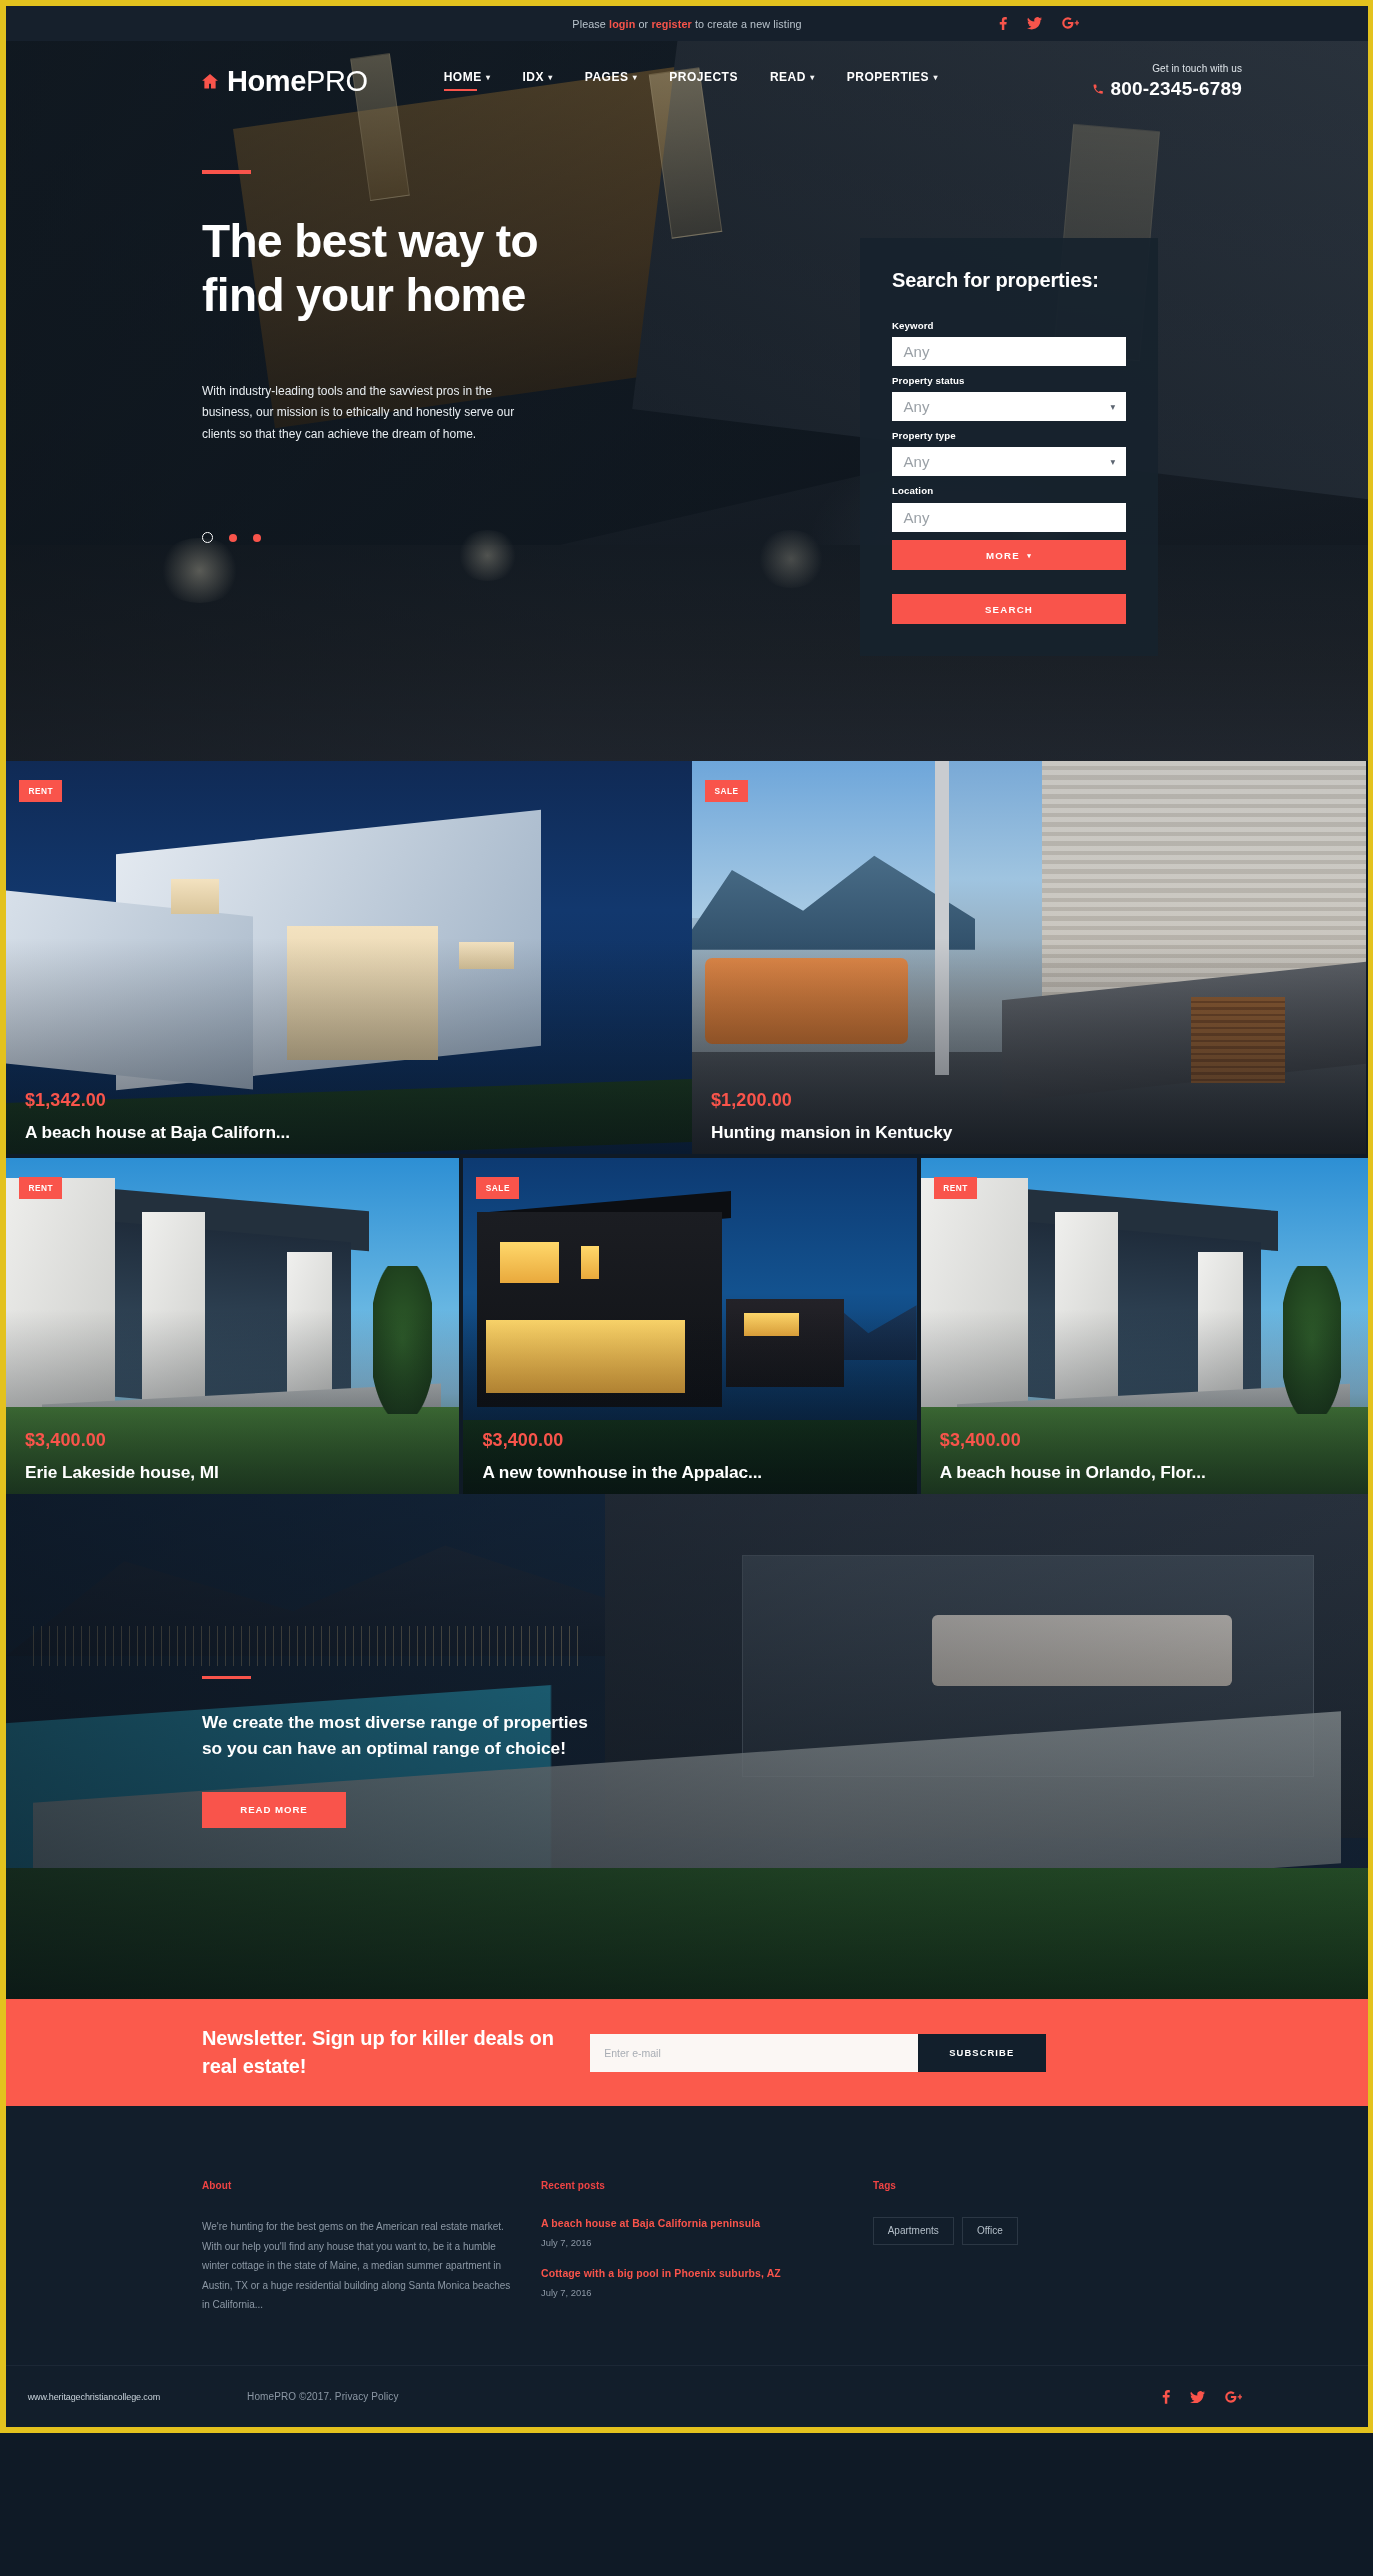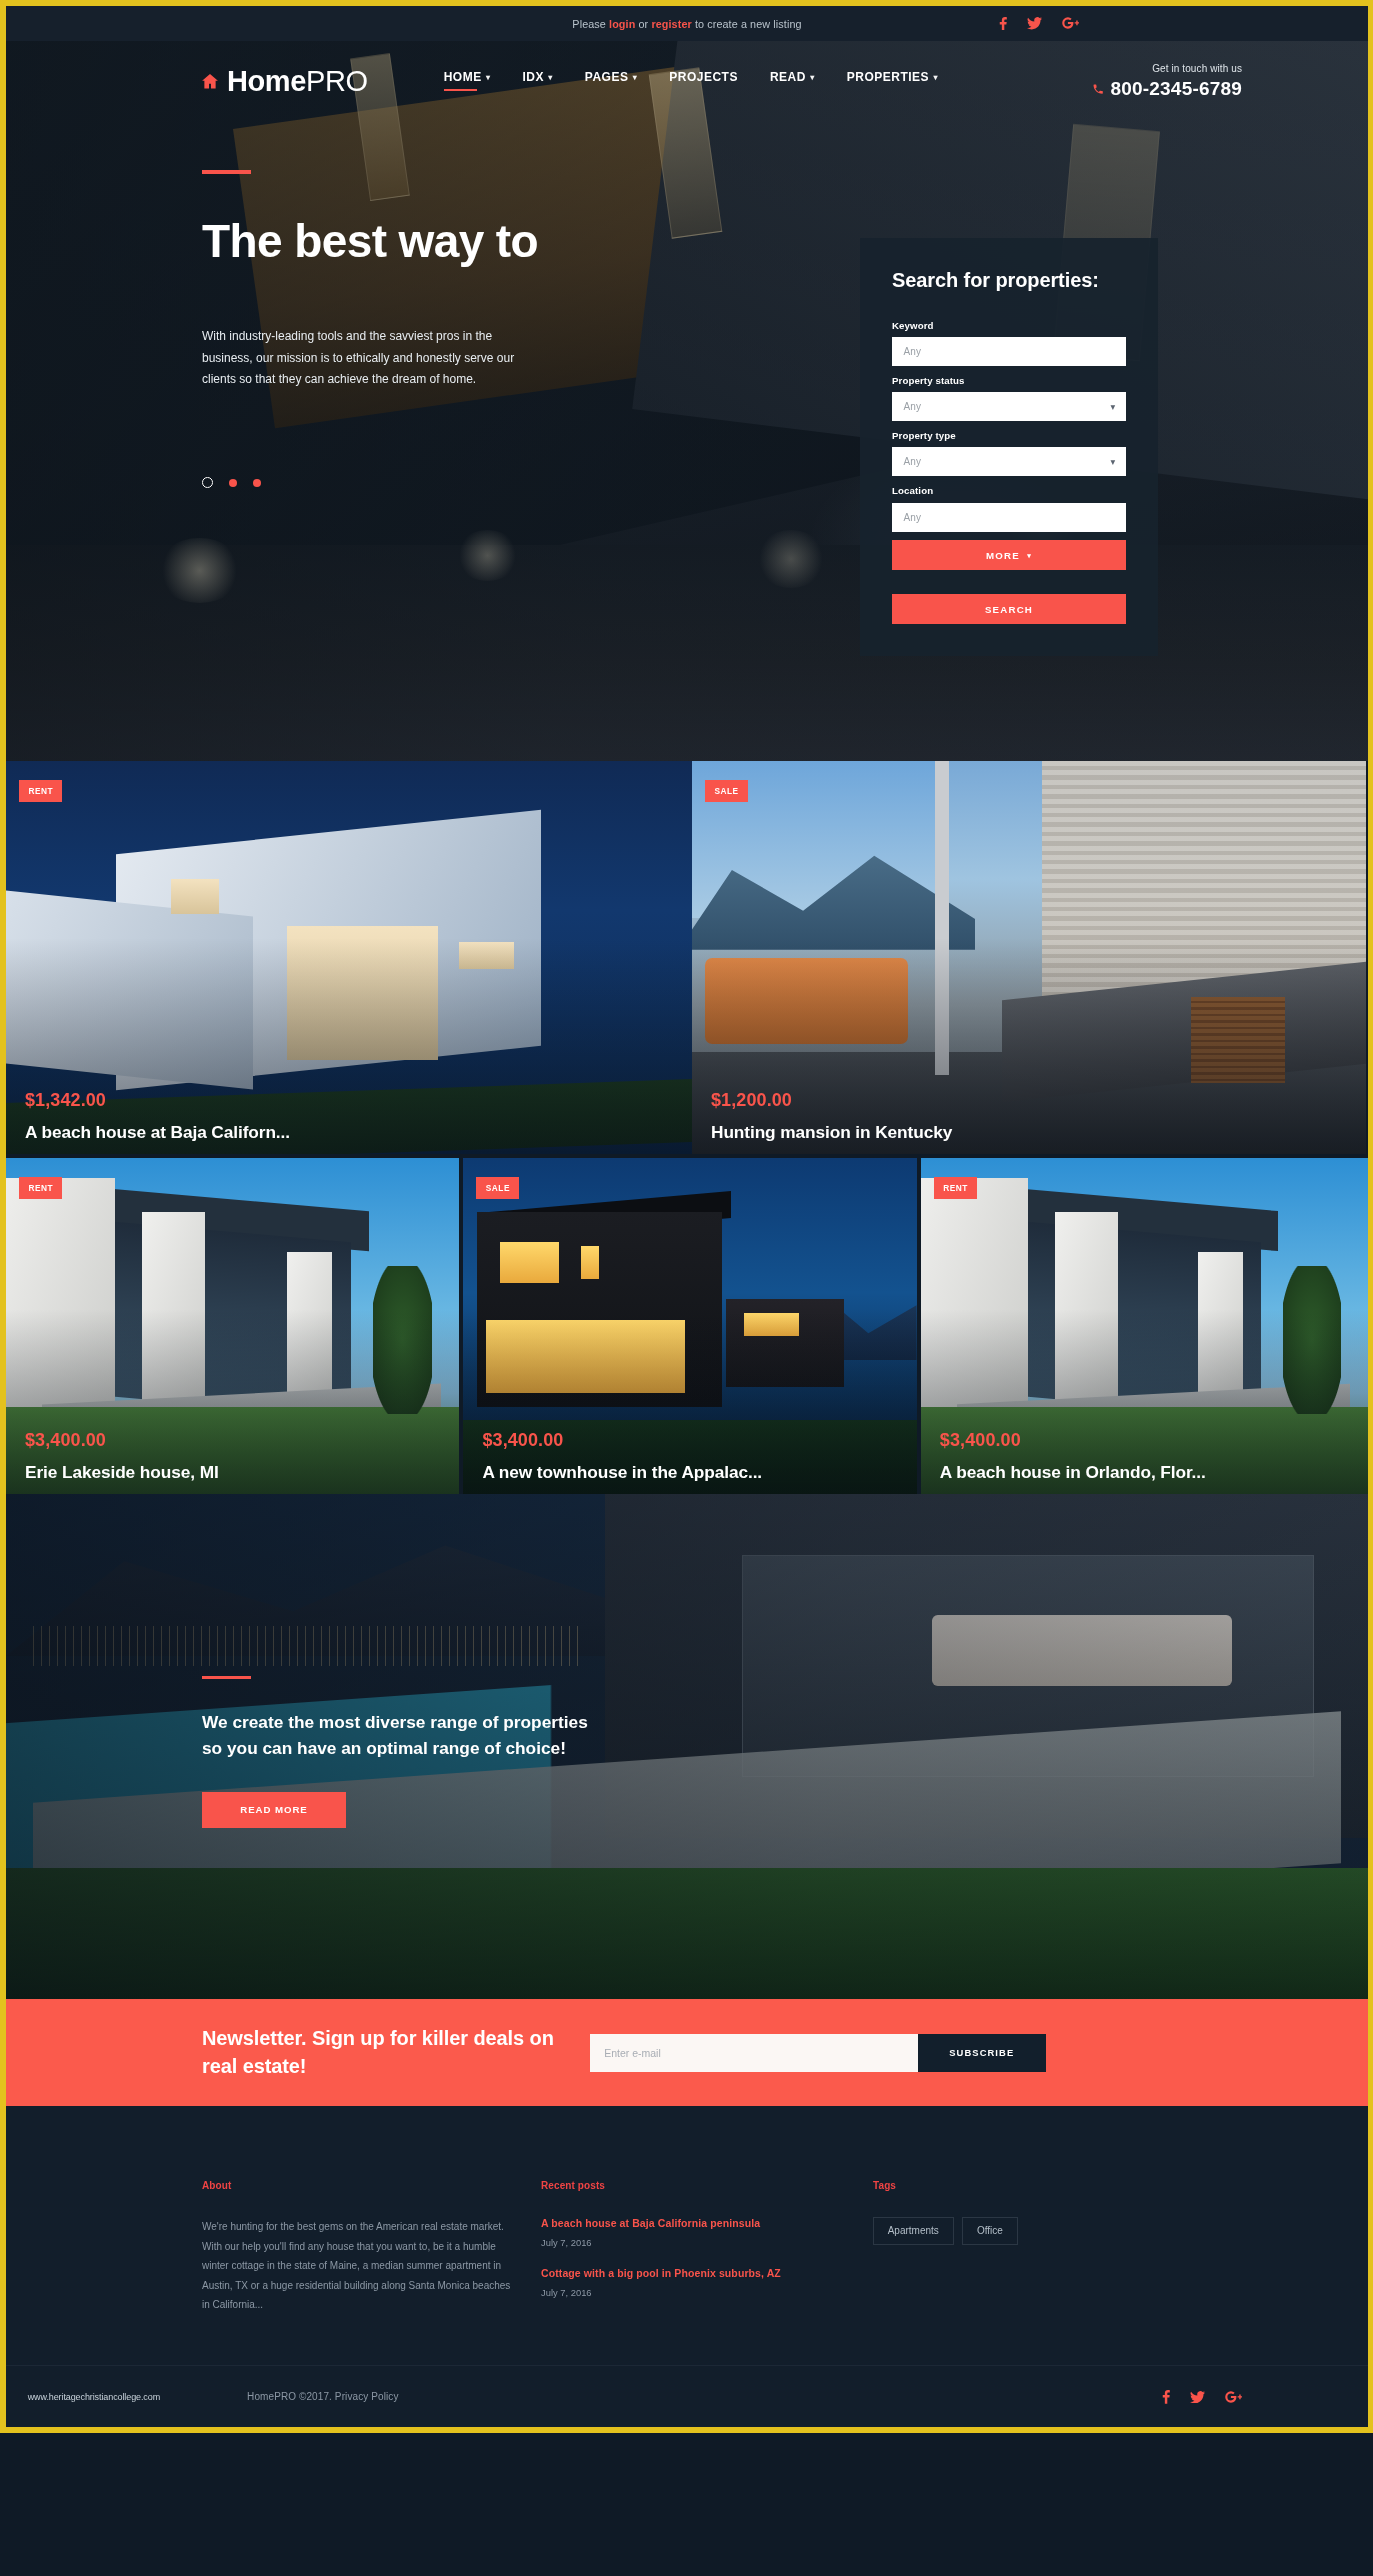--- a/index.html
+++ b/index.html
@@ -250,21 +250,21 @@
   .field .ctrl {
     position: relative;
     background: #ffffff;
     height: 29px;
     display: flex;
     align-items: center;
     padding: 0 11.5px;
   }
   .field .ctrl .val {
     color: #9aa0a6;
-    font-size: 10px;
+    font-size: 15px;
     letter-spacing: 0.1px;
   }
   .field .ctrl .chev {
     position: absolute;
     right: 10.8px;
     color: #5b6470;
     font-size: 9.4px;
   }
   .btn-red {
     width: 100%;
@@ -677,20 +677,21 @@
           <span class="phone">800-2345-6789</span>
         </div>
       </div>
     </div>
 
     <div class="hero-body">
       <div class="hero-copy">
         <div class="redrule"></div>
         <h1 class="hero-title">
           <span>The best way to</span><br>
+          <span>find your home</span>
         </h1>
         <p class="hero-sub">With industry-leading tools and the savviest pros in the business, our mission is to ethically and honestly serve our clients so that they can achieve the dream of home.</p>
         <div class="dots">
           <span class="dot current"></span>
           <span class="dot"></span>
           <span class="dot"></span>
         </div>
       </div>
     </div>
 

